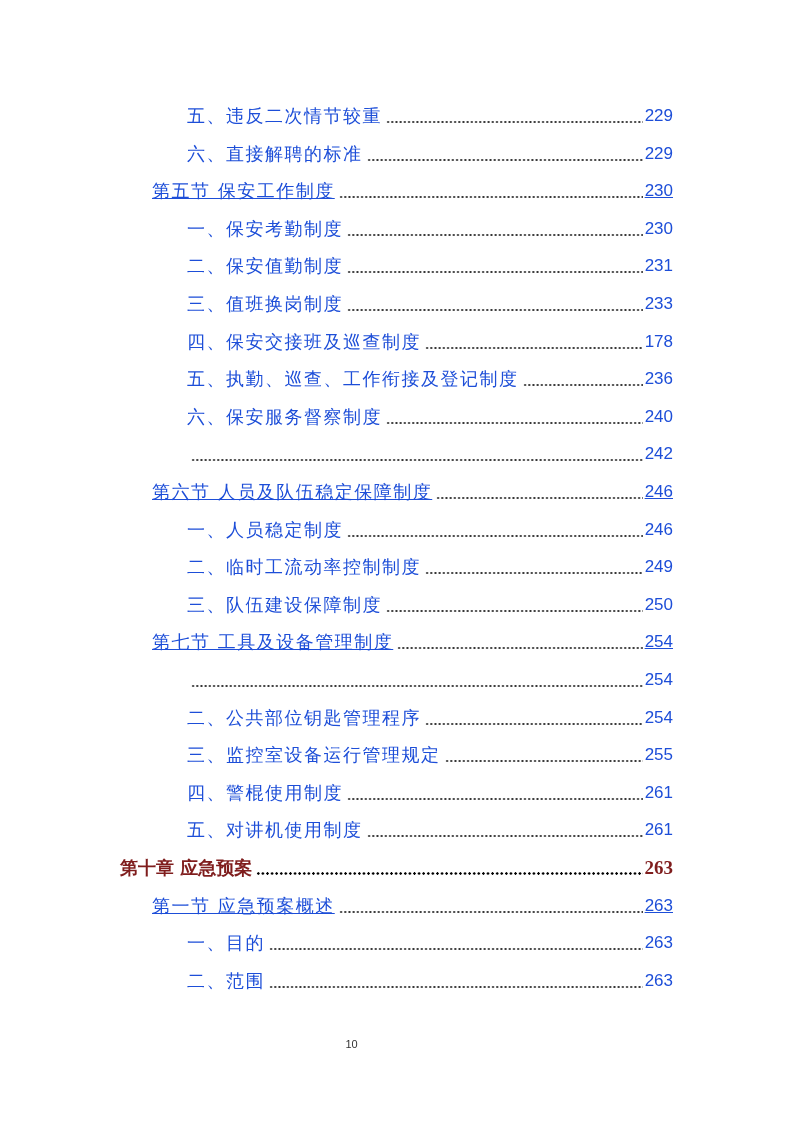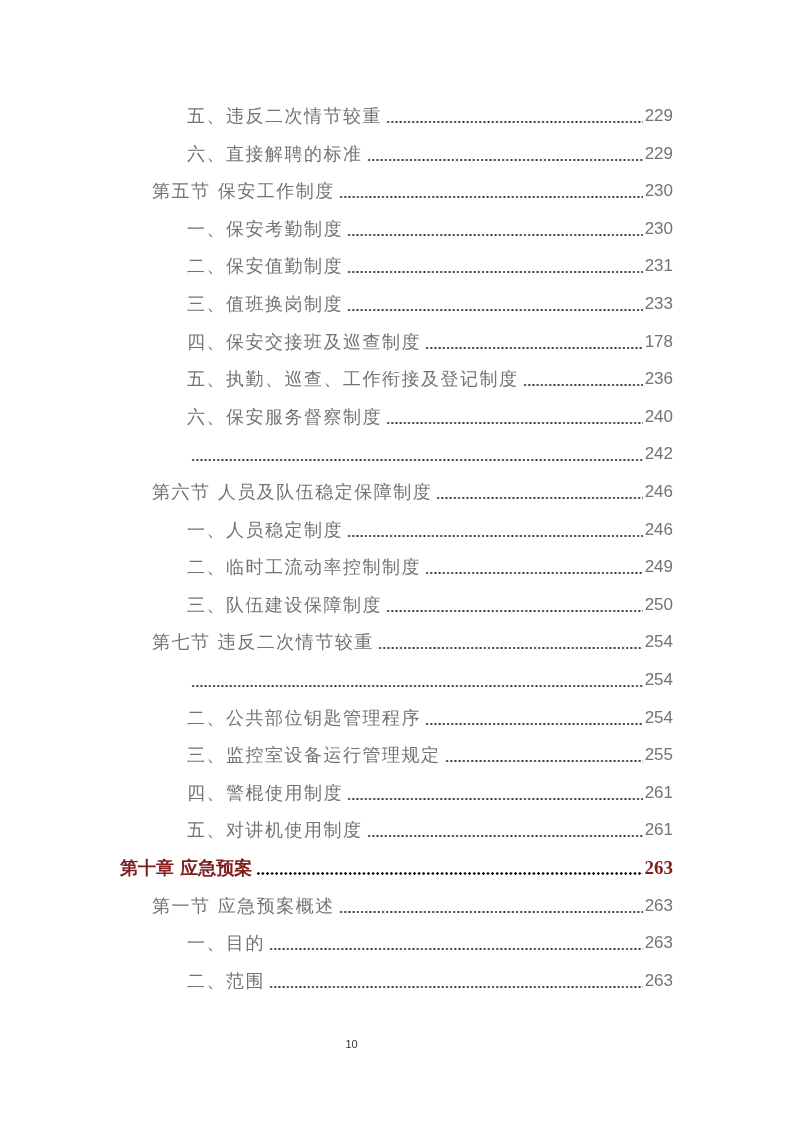--- a/index.html
+++ b/index.html
@@ -22,24 +22,24 @@
       width: 793px;
     }
     .toc-row {
       position: absolute;
       height: 30px;
       display: flex;
       align-items: flex-end;
       font-size: 18px;
       line-height: 30px;
       white-space: nowrap;
-      color: #737373;
+      color: #1d4ed8;
     }
     .toc-row.level-3 { left: 187px; width: 486px; }
-    .toc-row.level-2 { left: 152px; width: 521px; }
+    .toc-row.level-2 { left: 152px; width: 521px; text-decoration: underline; }
     .toc-row.level-1 { left: 120px; width: 553px; font-weight: bold; color: #7f1d1d; font-family: "DejaVu Serif", "Liberation Serif", serif; }
     .toc-title {
       flex: 0 0 auto;
       letter-spacing: 1.5px;
     }
     .toc-row.level-1 .toc-title { letter-spacing: 0px; }
     .toc-dots {
       flex: 1 1 auto;
       overflow: hidden;
       margin: 0 2px 0 4px;
@@ -150,21 +150,21 @@
     <span class="toc-title">二、临时工流动率控制制度</span>
     <span class="toc-dots"></span>
     <span class="toc-page">249</span>
   </div>
   <div class="toc-row level-3" style="top:488.8px">
     <span class="toc-title">三、队伍建设保障制度</span>
     <span class="toc-dots"></span>
     <span class="toc-page">250</span>
   </div>
   <div class="toc-row level-2" style="top:526.4px">
-    <span class="toc-title">第七节  违反二次情节较重</span>
+    <span class="toc-title">第七节  工具及设备管理制度</span>
     <span class="toc-dots"></span>
     <span class="toc-page">254</span>
   </div>
   <div class="toc-row level-3" style="top:564px">
     <span class="toc-dots"></span>
     <span class="toc-page">254</span>
   </div>
   <div class="toc-row level-3" style="top:601.6px">
     <span class="toc-title">二、公共部位钥匙管理程序</span>
     <span class="toc-dots"></span>

